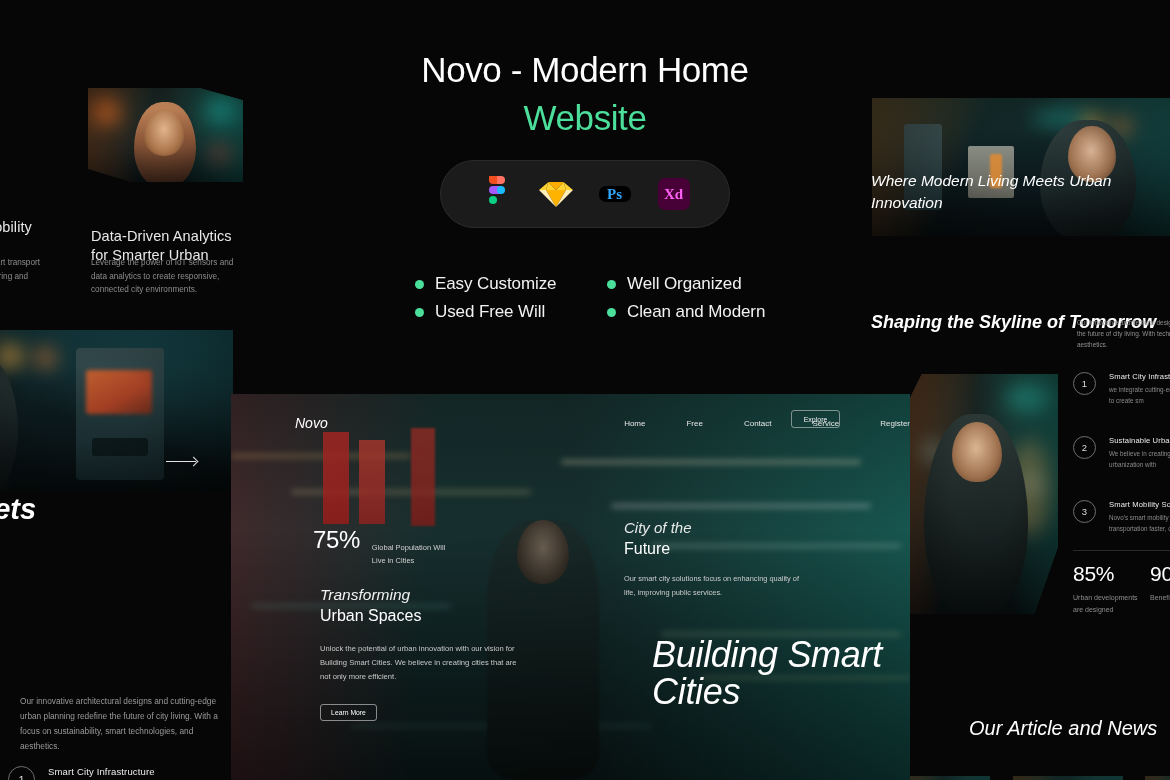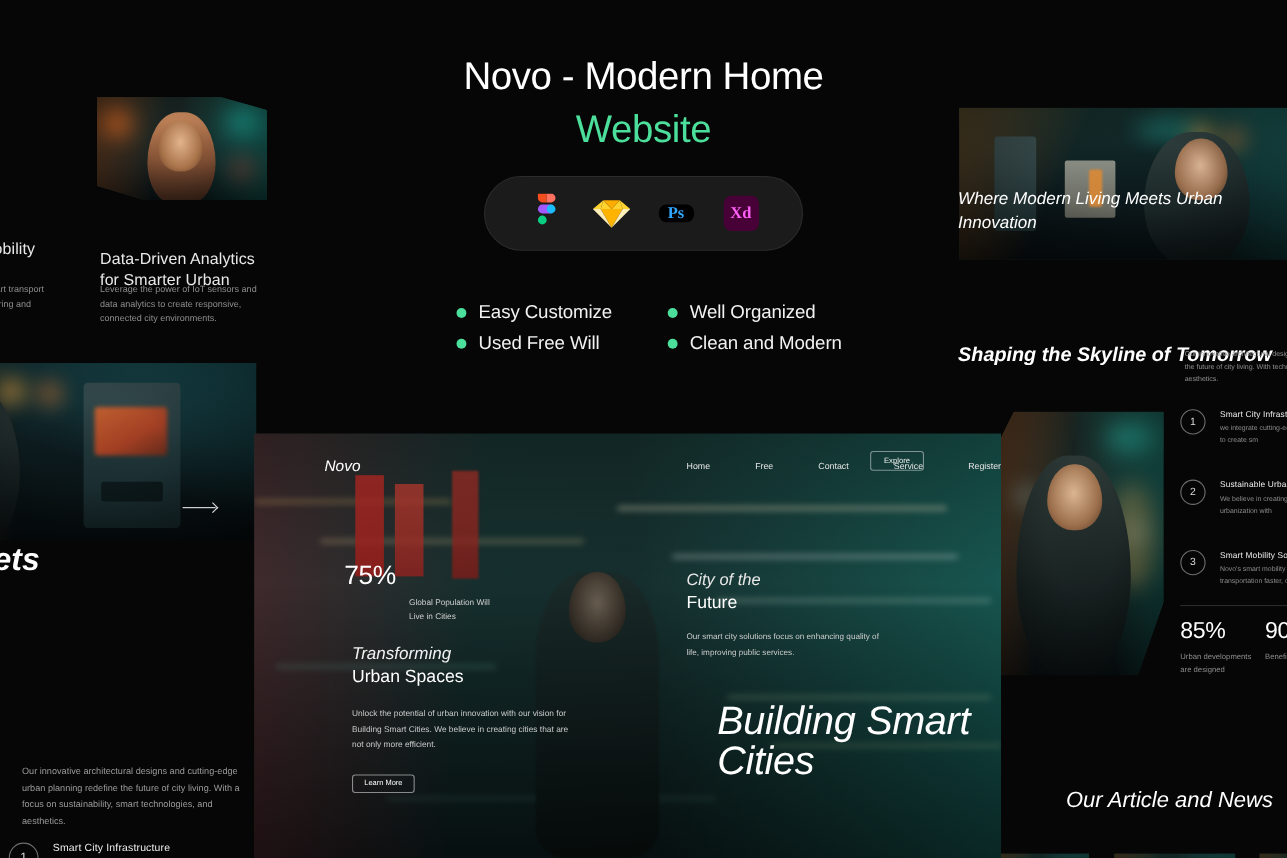--- a/index.html
+++ b/index.html
@@ -388,21 +388,21 @@
       <div class="nav-links">
         <span>Home</span>
         <span>Free</span>
         <span>Contact</span>
         <span>Service</span>
         <span>Register</span>
       </div>
       <div class="nav-btn">Explore</div>
     </div>
 
-    <div class="stat-inline" style="left:82px;top:118px;">
+    <div class="stat-inline" style="left:82px;top:118px;align-items:center;">
       <div class="big">75%</div>
       <div class="small" style="width:80px;margin-top:27px;">Global Population Will Live in Cities</div>
     </div>
 
     <div class="h-left" style="left:89px;top:190px;">
       <div class="it">Transforming</div>
       <div class="bd">Urban Spaces</div>
     </div>
     <div class="h-body" style="left:89px;top:248px;">Unlock the potential of urban innovation with our vision for Building Smart Cities. We believe in creating cities that are not only more efficient.</div>
     <div class="learn-btn" style="left:89px;top:310px;">Learn More</div>

